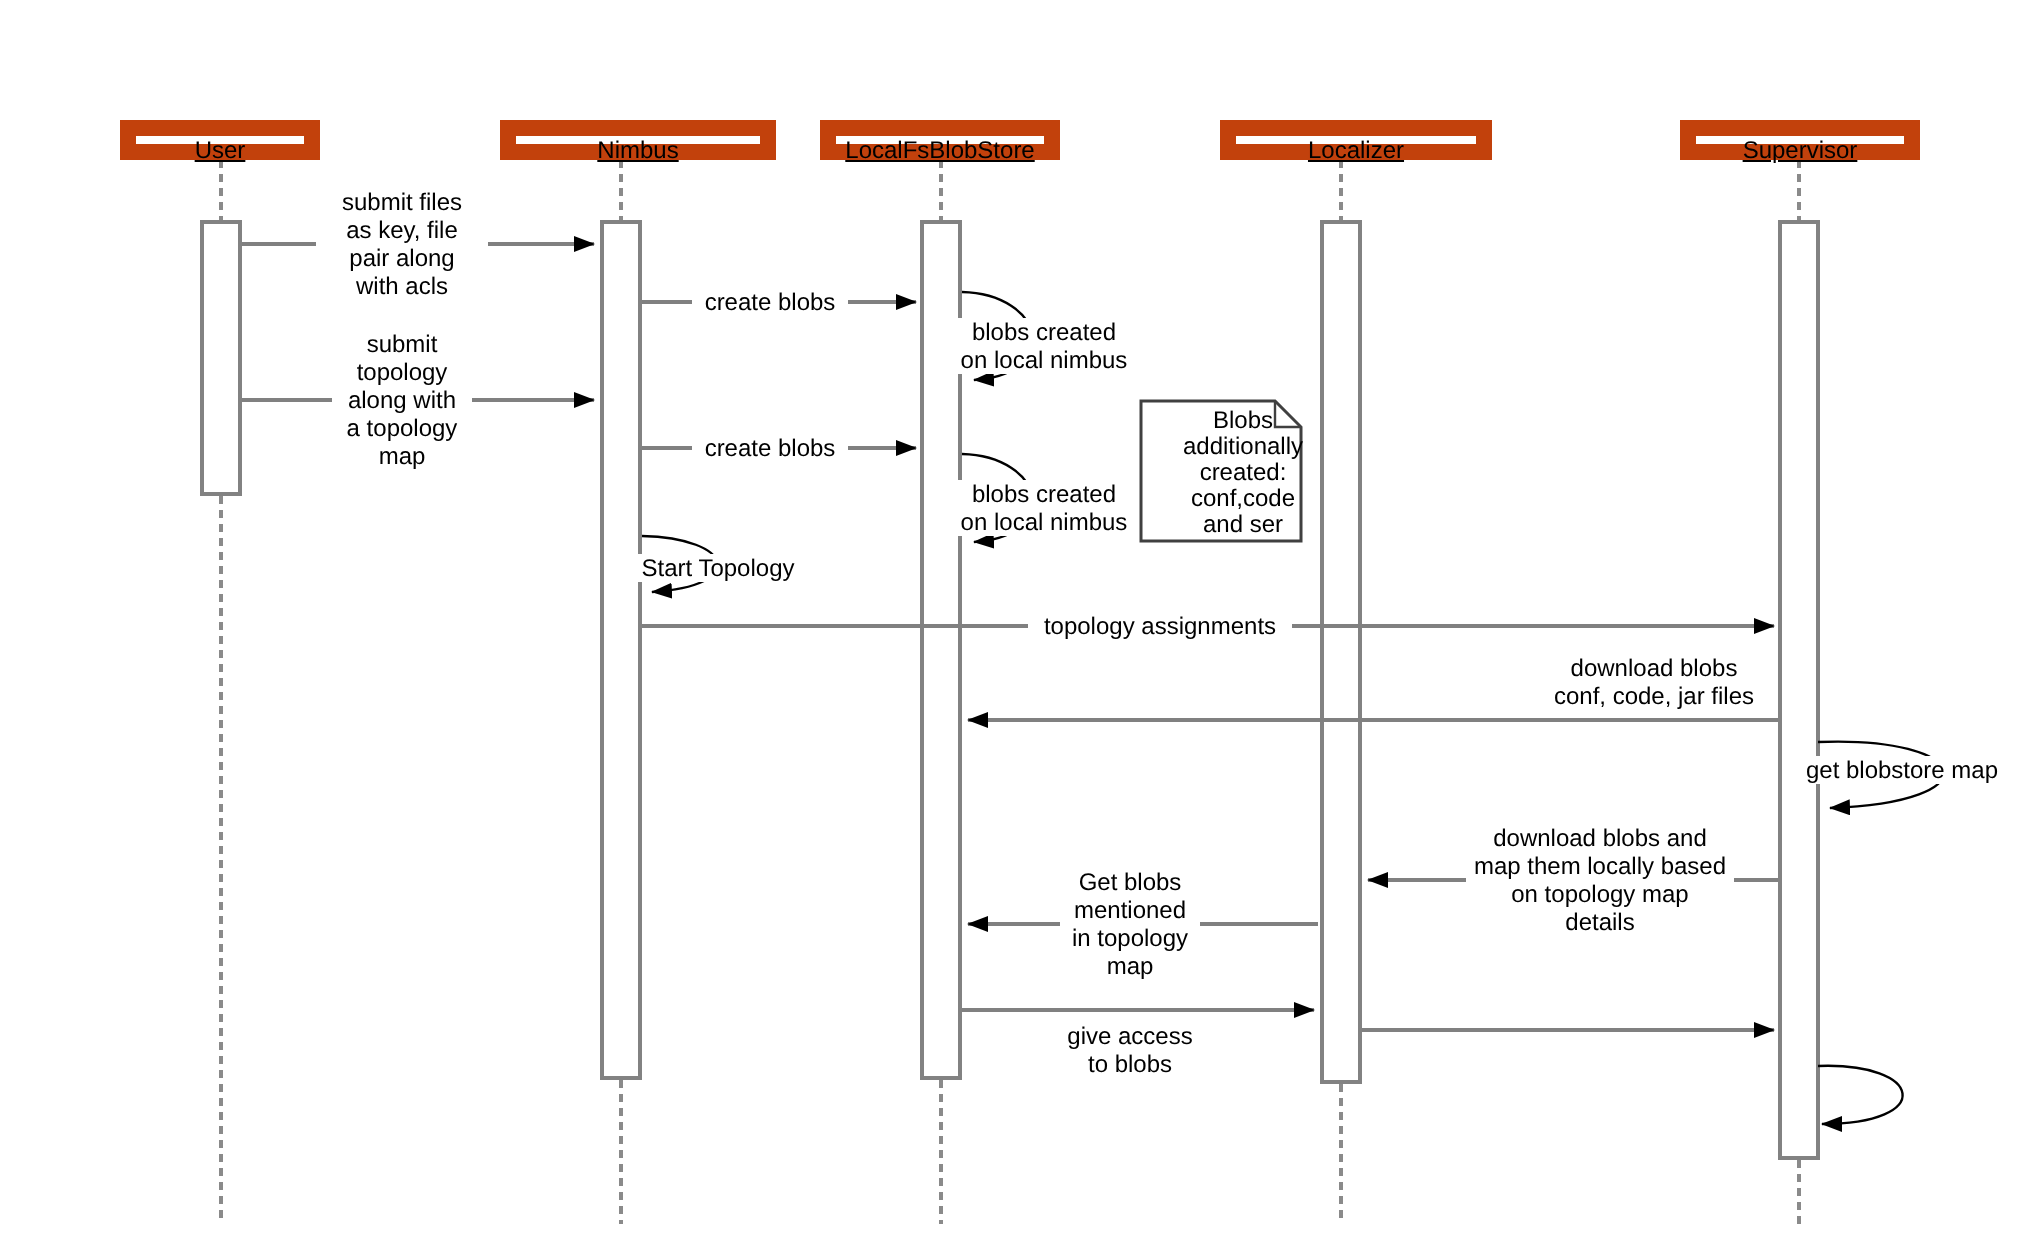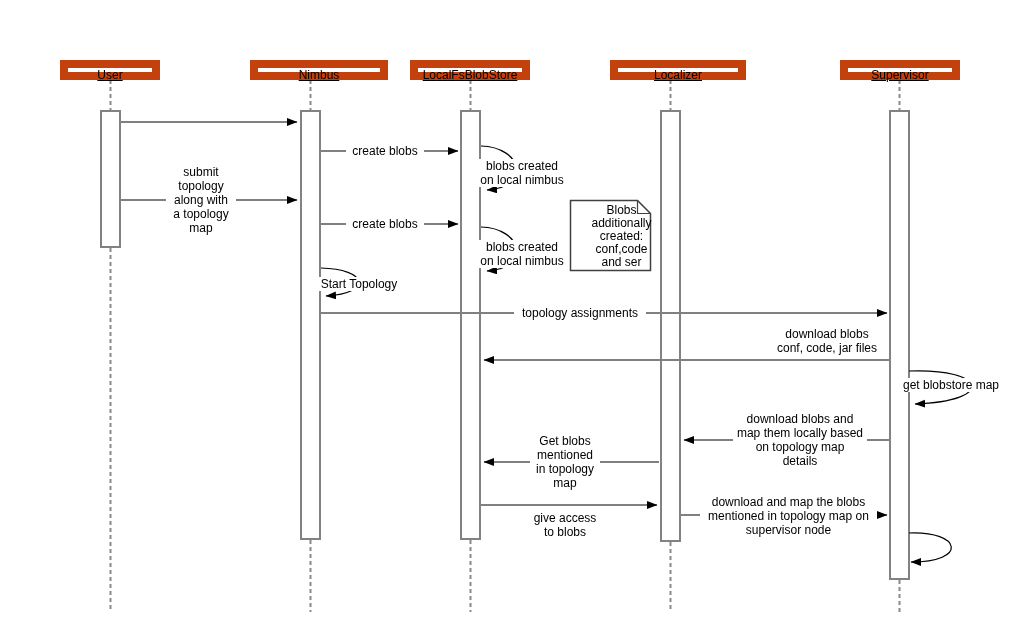--- a/index.html
+++ b/index.html
@@ -80,20 +80,24 @@
       <path d="M909,371 C986,368 997,401 915,404" marker-end="url(#ah)"></path>
       <path d="M909,533 C962,531 968,562 911,562" marker-end="url(#ah)"></path>
     </g>
 
     <g>
       <path d="M570.5,200.5 L637.5,200.5 L650.5,213.5 L650.5,270.5 L570.5,270.5 Z" fill="#fff" stroke="#404040" stroke-width="1.5"></path>
       <path d="M637.5,200.5 L637.5,213.5 L650.5,213.5" fill="none" stroke="#404040" stroke-width="1.2"></path>
     </g>
   </svg>
 
+  <div class="msg-label" style="left:158px;top:94px;width:86px">submit files
+as key, file
+pair along
+with acls</div>
   <div class="msg-label" style="left:346px;top:144px;width:78px">create blobs</div>
   <div class="msg-label" style="left:477px;top:159px;width:90px">blobs created
 on local nimbus</div>
   <div class="msg-label" style="left:166px;top:165px;width:70px">submit
 topology
 along with
 a topology
 map</div>
   <div class="msg-label" style="left:346px;top:217px;width:78px">create blobs</div>
   <div class="msg-label" style="left:477px;top:240px;width:90px">blobs created
@@ -106,23 +110,20 @@
   <div class="msg-label" style="left:733px;top:412px;width:134px">download blobs and
 map them locally based
 on topology map
 details</div>
   <div class="msg-label" style="left:530px;top:434px;width:70px">Get blobs
 mentioned
 in topology
 map</div>
   <div class="msg-label" style="left:528px;top:511px;width:74px">give access
 to blobs</div>
-  <div class="msg-label" style="left:700px;top:495px;width:177px">download and map the blobs
-mentioned in topology map on
-supervisor node</div>
 
   <div class="note-text" style="left:572px;top:204px;width:99px">Blobs
 additionally
 created:
 conf,code
 and ser</div>
 
   <div class="participant" style="left:60px;top:60px;width:100px">
     <span>User</span>
   </div>

